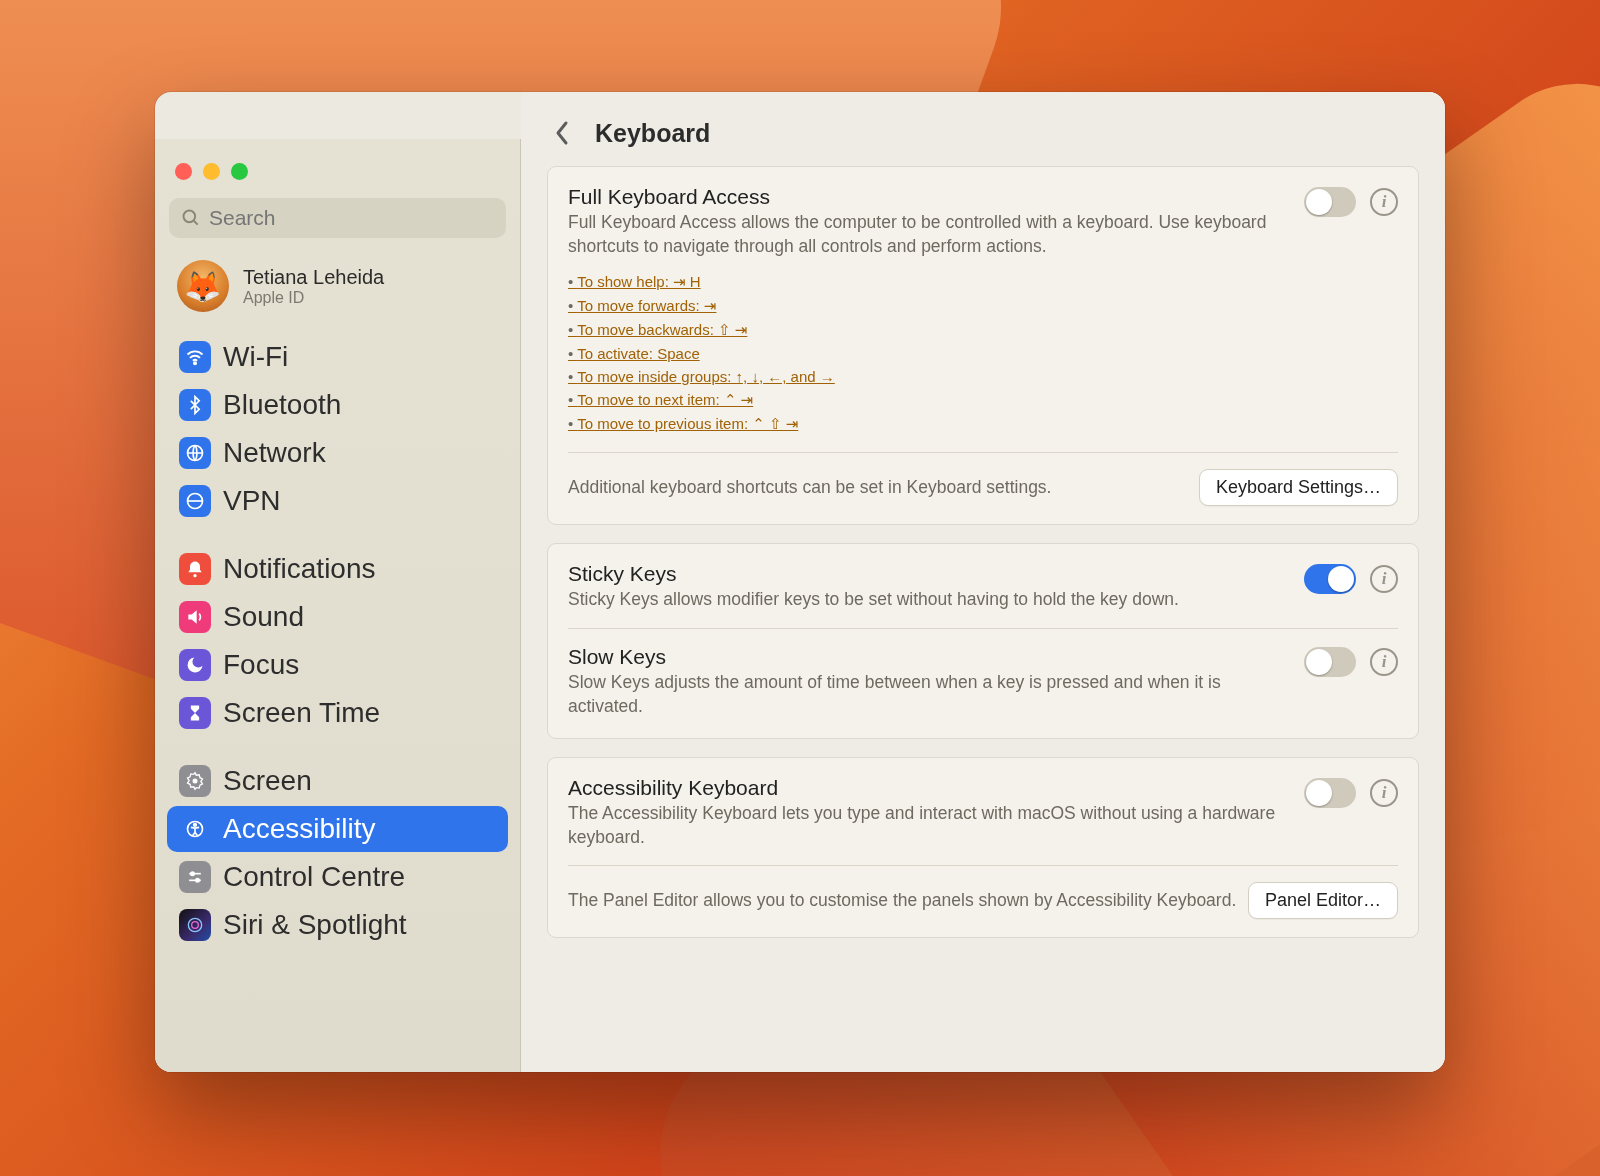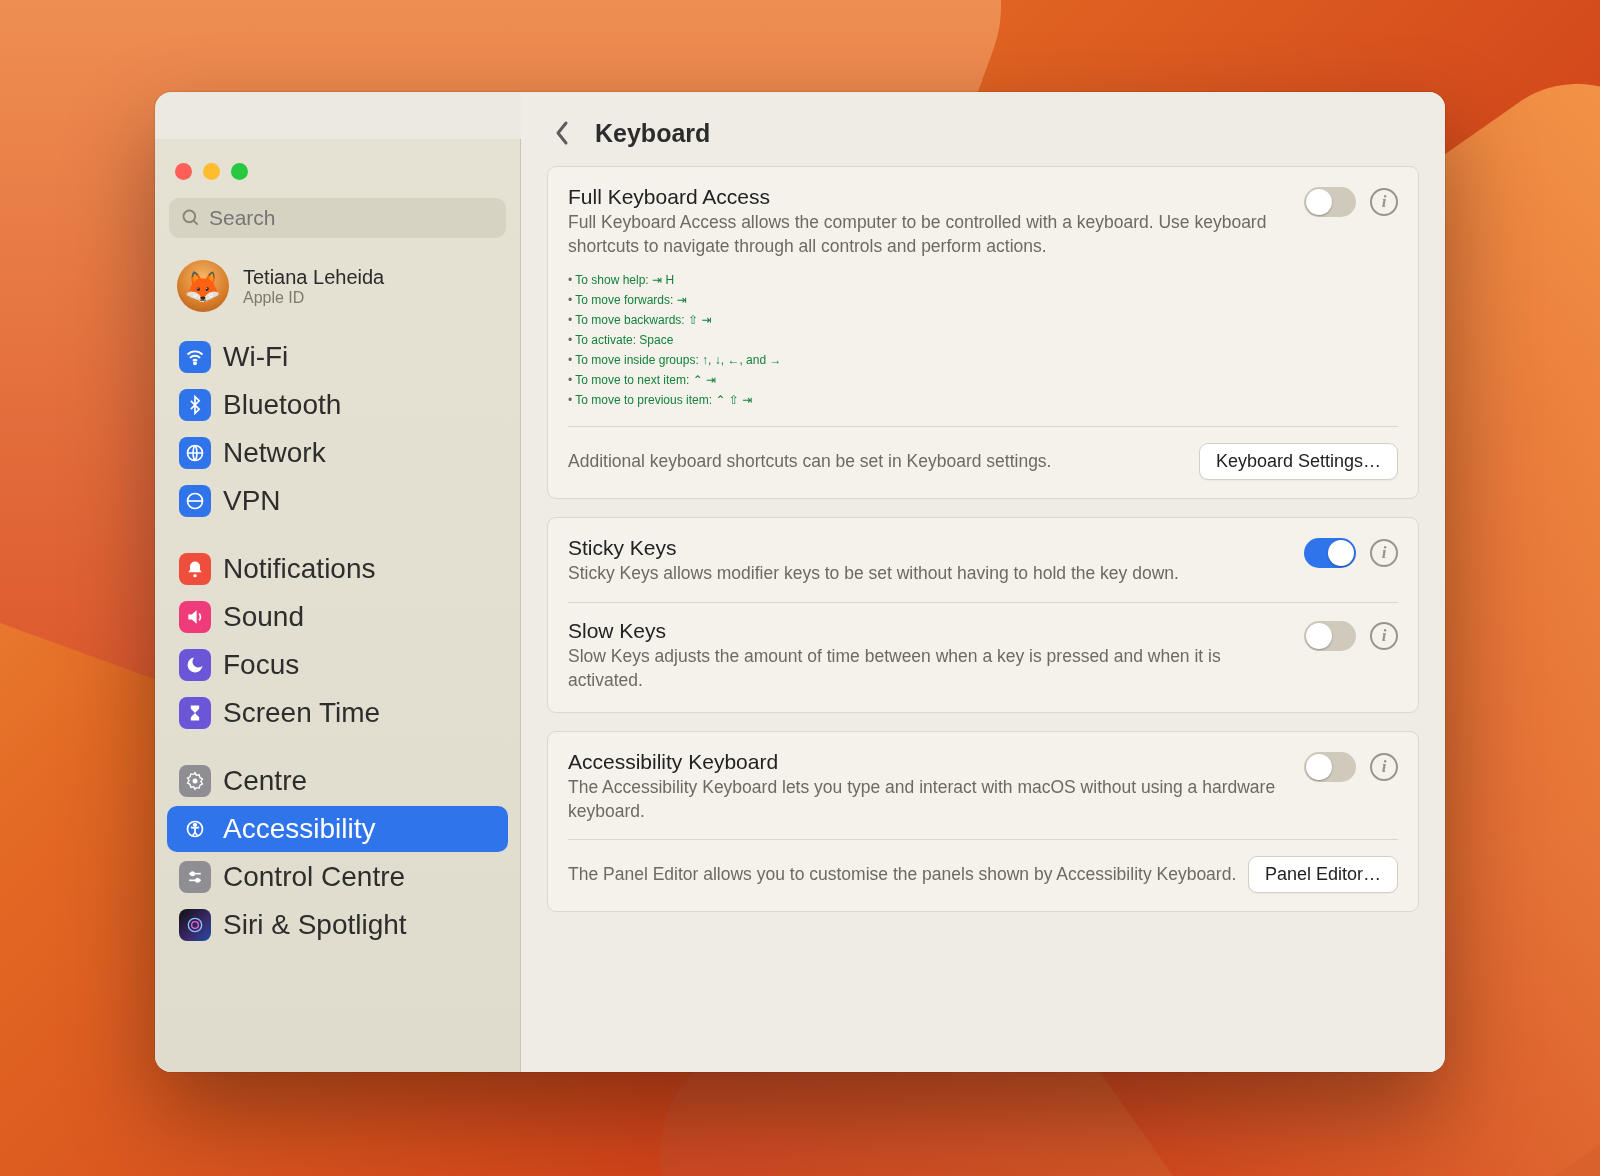--- a/index.html
+++ b/index.html
@@ -87,21 +87,21 @@
   .d { font-size:17.5px; color:#6e6a60; line-height:1.35; }
   .ctrls { display:flex; align-items:center; gap:14px; padding-top:2px;}
 
   .toggle { position:relative; width:52px; height:30px; border-radius:30px; background:#cfcabc; }
   .toggle .knob{ position:absolute; top:2px; left:2px; width:26px; height:26px; border-radius:50%; background:#fff; box-shadow:0 1px 2px rgba(0,0,0,.3);}
   .toggle.on{ background:#2f74ea;} .toggle.on .knob{ left:24px;}
 
   .info { width:28px; height:28px; border:2px solid #9a958a; border-radius:50%; display:flex;align-items:center;justify-content:center; color:#9a958a; font-style:italic; font-family:Georgia,serif; font-weight:bold; font-size:17px;}
 
   .shortcut-list{ margin:12px 0 0 0; padding:0; list-style:none;}
-  .shortcut-list li{ font-size:12px; color:#15803d; padding:3px 0;}
+  .shortcut-list li{ font-size:15px; color:#a16207; padding:3px 0;text-decoration:underline;}
   .shortcut-list li::before{content:"•  "; color:#6e6a60;}
 
   .divider{height:1px;background:#dbd6c9; margin:16px 0;}
 
   .footer-row{display:flex;align-items:center;}
   .footer-row .d{flex:1;}
   .btn{ background:#fff; border:1px solid #d3cfc2; border-radius:9px; padding:7px 16px; font-size:18px; color:#222; box-shadow:0 1px 1px rgba(0,0,0,.04);}
 
 </style>
 </head>
@@ -215,21 +215,21 @@
       </div>
 
       <div class="group">
         <div class="item">
           <div class="icn i-gen">
               <svg viewBox="0 0 24 24" fill="#fff">
                 <circle cx="12" cy="12" r="3"></circle>
                 <path d="M12 2l1.5 3 3.5-.5L18 8l3 1.5-2 3 2 3-3 1.5-1 3.5-3.5-.5L12 22l-1.5-3-3.5.5L6 16l-3-1.5 2-3-2-3L6 7l1-3.5 3.5.5L12 2z" fill="none" stroke="#fff" stroke-width="1.6"></path>
               </svg>
             </div>
-          <span>Centre</span>
+          <span>Screen</span>
         </div>
         <div class="item active">
           <div class="icn i-acc">
               <svg viewBox="0 0 24 24" fill="none" stroke="#fff" stroke-width="2">
                 <circle cx="12" cy="12" r="9"></circle>
                 <circle cx="12" cy="7" r="1.6" fill="#fff"></circle>
                 <path d="M7 10l5 1 5-1M12 11v5m-3 4 3-4 3 4"></path>
               </svg>
             </div>
           <span>Accessibility</span>

